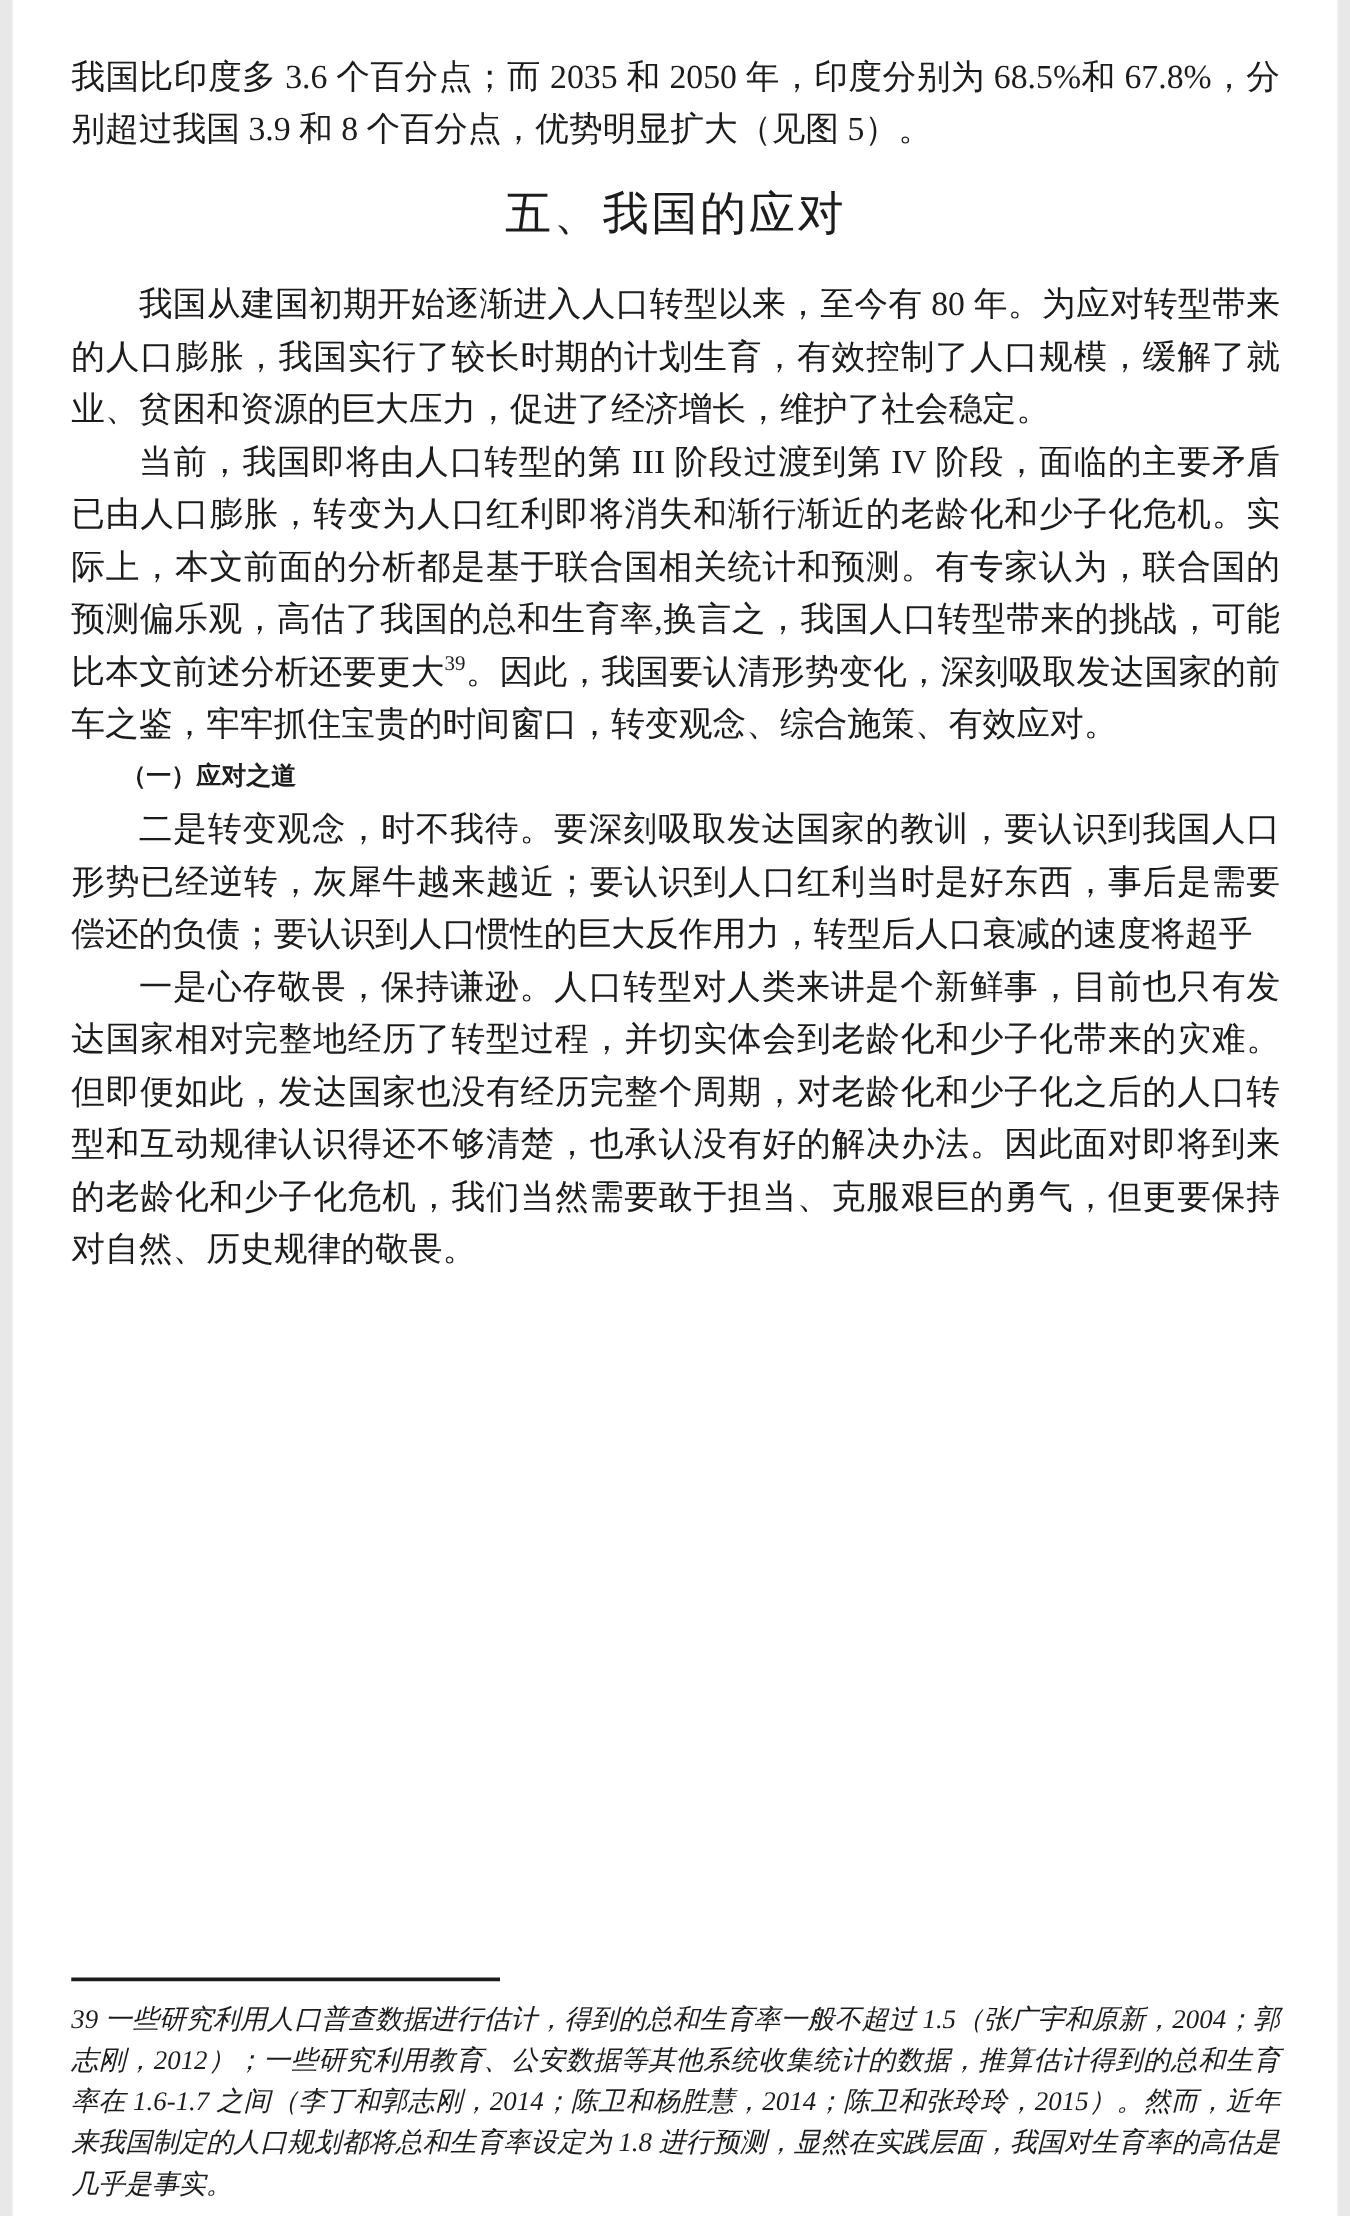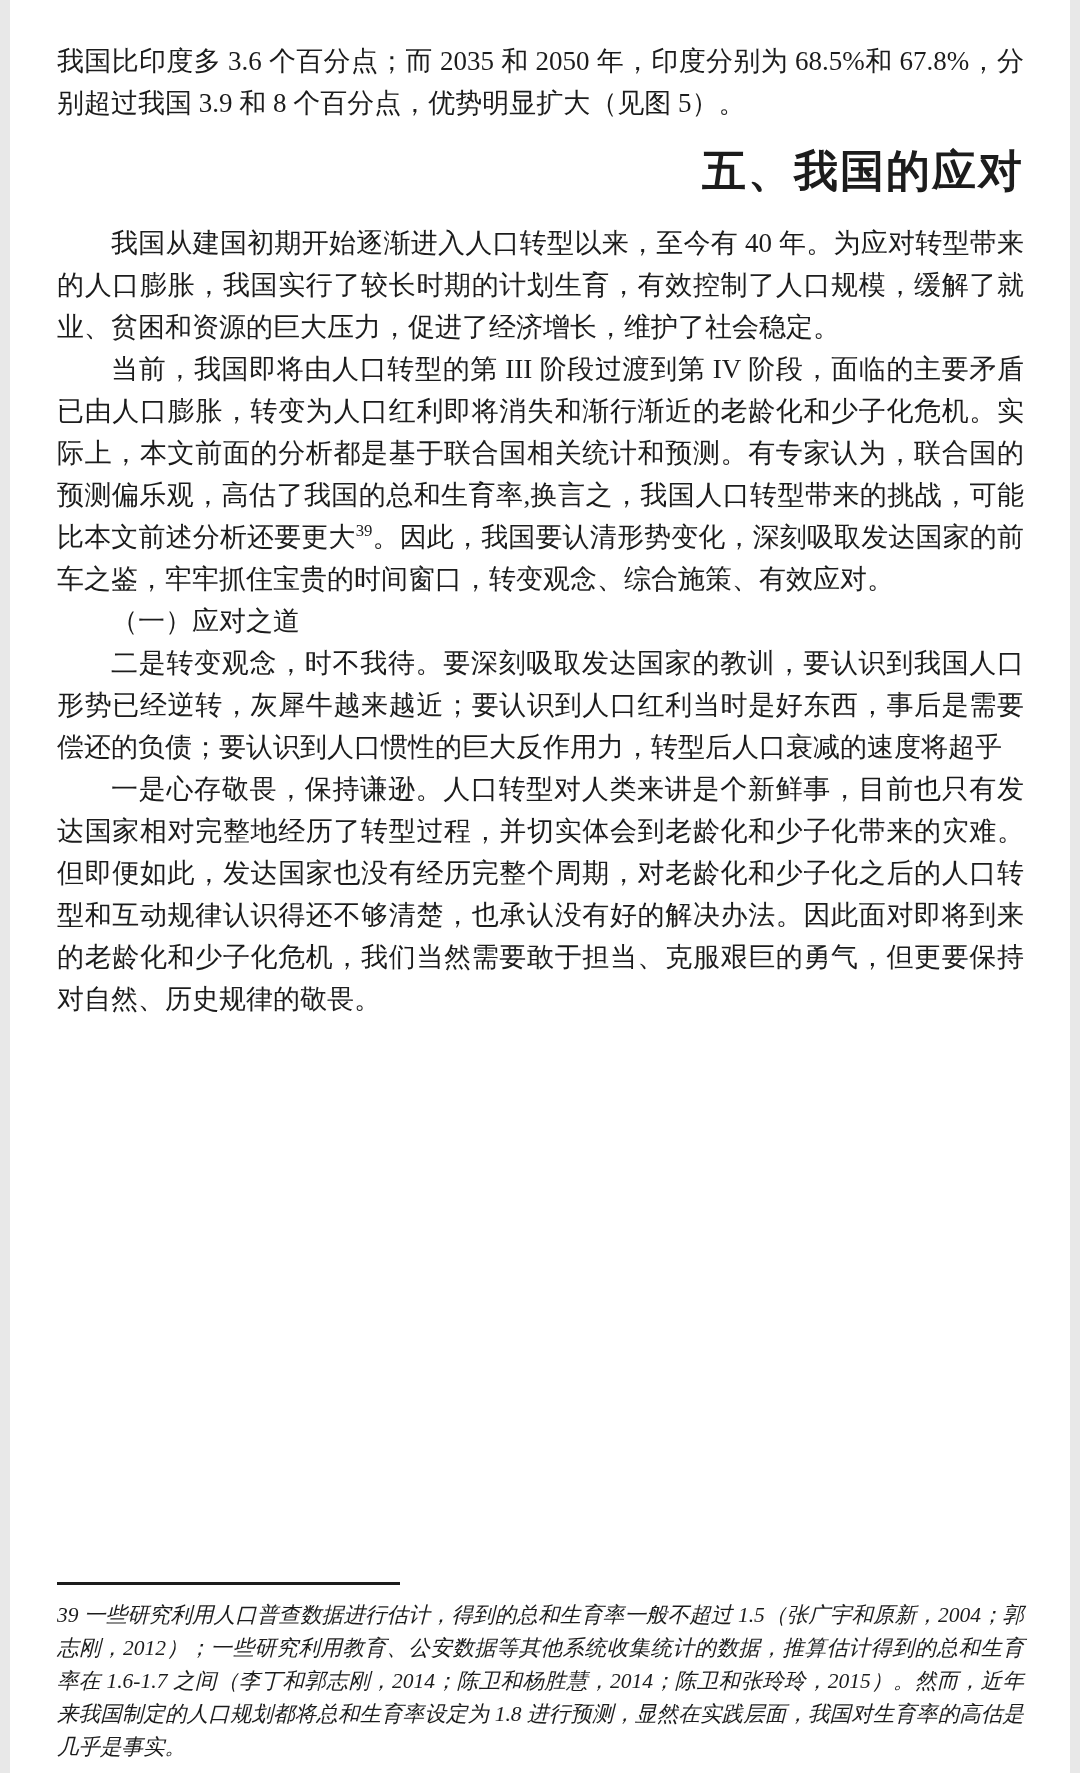--- a/index.html
+++ b/index.html
@@ -25,31 +25,31 @@
   }
   .para{
     margin:0;
     text-indent:2em;
   }
   .para.no-indent{
     text-indent:0;
   }
   .section-heading{
     font-family:"Liberation Sans","DejaVu Sans",sans-serif;
-    font-size:44px;
-    font-weight:bold;
-    text-align:right;
+    font-size:37px;
+    font-weight:normal;
+    text-align:center;
     text-indent:0;
     margin:26px 0 30px 0;
     letter-spacing:2px;
   }
   .sub-heading{
     font-family:"Liberation Sans","DejaVu Sans",sans-serif;
-    font-size:27px;
-    font-weight:normal;
+    font-size:20px;
+    font-weight:bold;
     margin:0;
     text-indent:2em;
   }
   .footnote-ref{
     font-size:0.62em;
     line-height:0;
     vertical-align:super;
   }
   .footnote-area{
     position:absolute;
@@ -84,21 +84,21 @@
 </head>
 <body>
 
 <div class="page">
 
   <div class="body-text">
     <p class="para no-indent">我国比印度多 3.6 个百分点；而 2035 和 2050 年，印度分别为 68.5%和 67.8%，分别超过我国 3.9 和 8 个百分点，优势明显扩大（见图 5）。</p>
 
     <h2 class="section-heading">五、我国的应对</h2>
 
-    <p class="para">我国从建国初期开始逐渐进入人口转型以来，至今有 40 年。为应对转型带来的人口膨胀，我国实行了较长时期的计划生育，有效控制了人口规模，缓解了就业、贫困和资源的巨大压力，促进了经济增长，维护了社会稳定。</p>
+    <p class="para">我国从建国初期开始逐渐进入人口转型以来，至今有 80 年。为应对转型带来的人口膨胀，我国实行了较长时期的计划生育，有效控制了人口规模，缓解了就业、贫困和资源的巨大压力，促进了经济增长，维护了社会稳定。</p>
 
     <p class="para"><span>当前，我国即将由人口转型的第 III 阶段过渡到第 IV 阶段，面临的主要矛盾已由人口膨胀，转变为人口红利即将消失和渐行渐近的老龄化和少子化危机。实际上，本文前面的分析都是基于联合国相关统计和预测。有专家认为，联合国的预测偏乐观，高估了我国的总和生育率,换言之，我国人口转型带来的挑战，可能比本文前述分析还要更大</span><sup class="footnote-ref">39</sup><span>。因此，我国要认清形势变化，深刻吸取发达国家的前车之鉴，牢牢抓住宝贵的时间窗口，转变观念、综合施策、有效应对。</span></p>
 
     <h3 class="sub-heading">（一）应对之道</h3>
 
     <p class="para">二是转变观念，时不我待。要深刻吸取发达国家的教训，要认识到我国人口形势已经逆转，灰犀牛越来越近；要认识到人口红利当时是好东西，事后是需要偿还的负债；要认识到人口惯性的巨大反作用力，转型后人口衰减的速度将超乎</p>
     <p class="para">一是心存敬畏，保持谦逊。人口转型对人类来讲是个新鲜事，目前也只有发达国家相对完整地经历了转型过程，并切实体会到老龄化和少子化带来的灾难。但即便如此，发达国家也没有经历完整个周期，对老龄化和少子化之后的人口转型和互动规律认识得还不够清楚，也承认没有好的解决办法。因此面对即将到来的老龄化和少子化危机，我们当然需要敢于担当、克服艰巨的勇气，但更要保持对自然、历史规律的敬畏。</p>
   </div>
 
   <div class="footnote-area">

